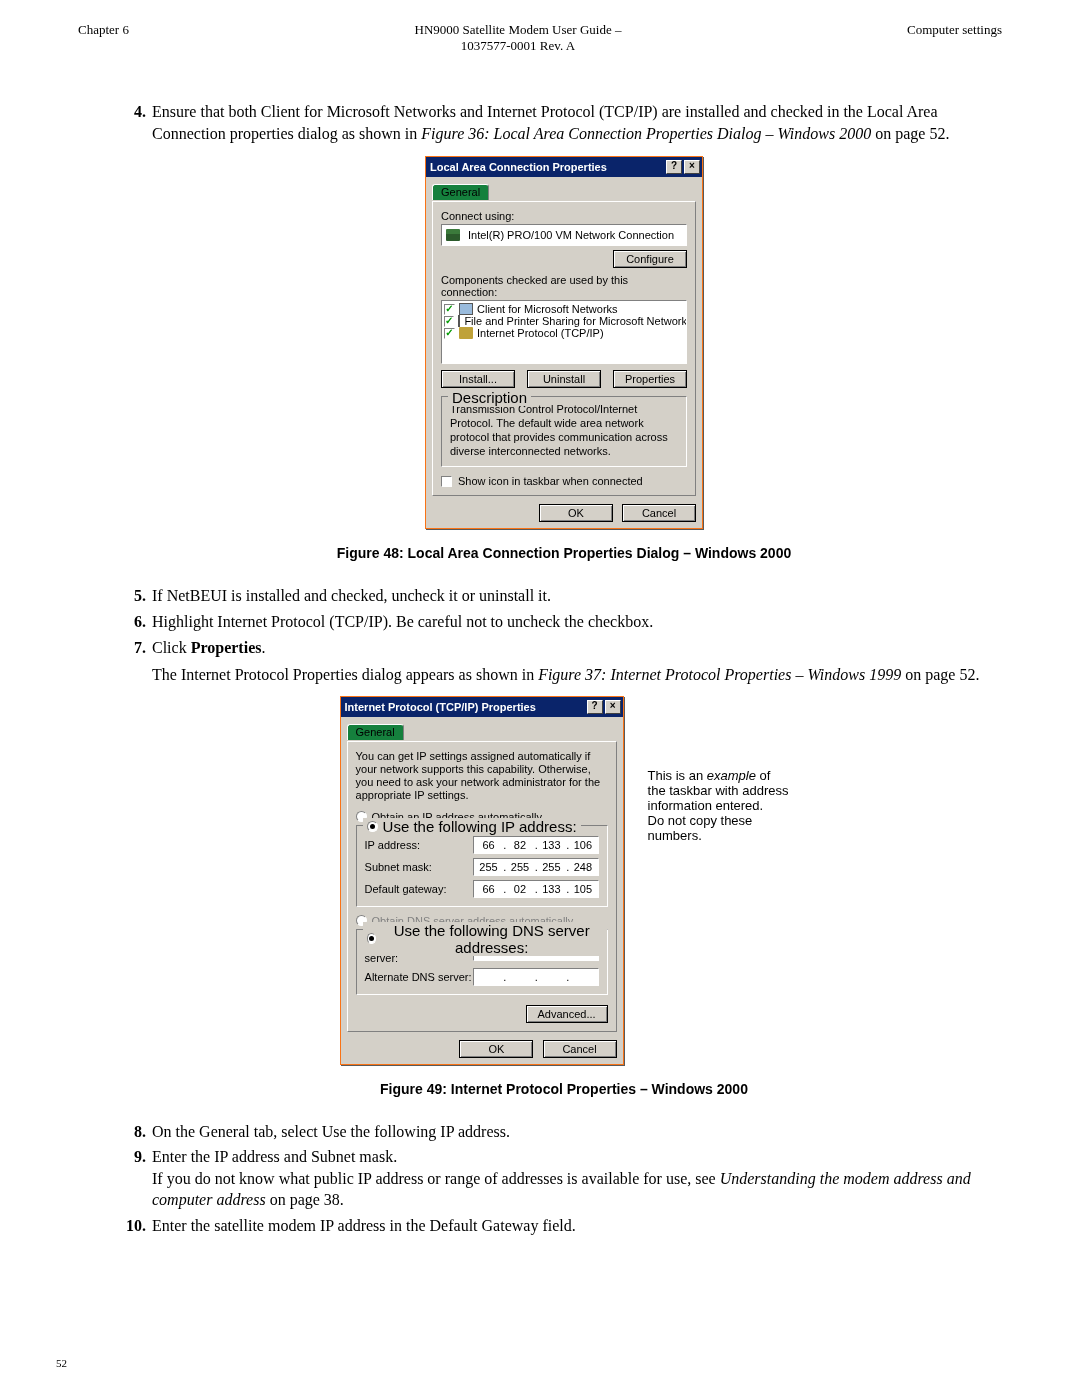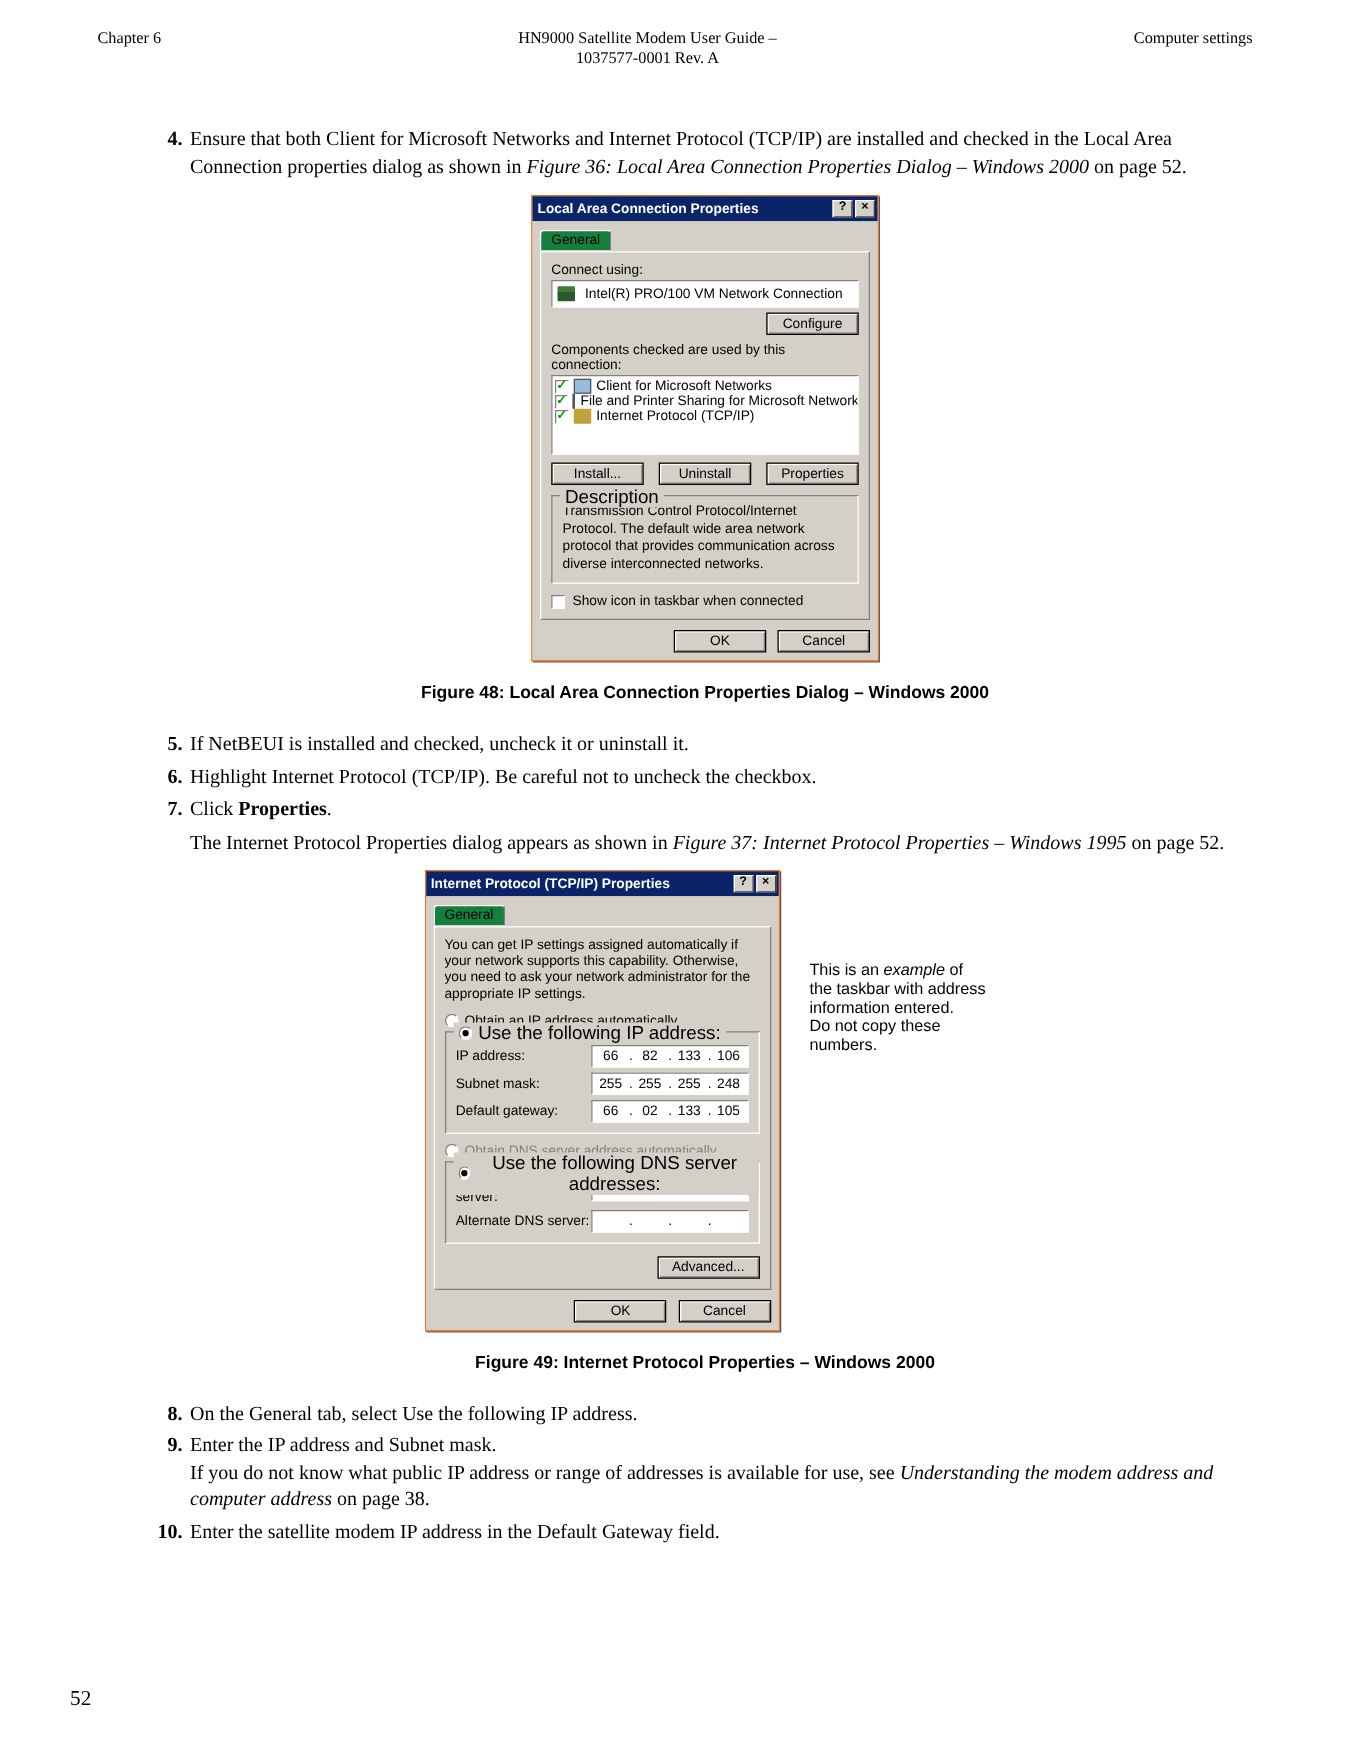--- a/index.html
+++ b/index.html
@@ -194,21 +194,21 @@
   .icon.nic {
     background: linear-gradient(#3b7a3b 40%, #2b5a2b 40%);
     border-radius: 1px;
   }
   .icon.proto { background: #bfa23a; border-radius: 1px; }
   .icon.monitor { width: 14px; height: 12px; border: 1px solid #555; background: #9bd; box-sizing: border-box; }
   .page-num {
     position: absolute;
     left: 56px;
     bottom: 28px;
-    font-size: 17px;
+    font-size: 11px;
   }
 </style>
 </head>
 <body>
 
 <div class="page">
 
   <div class="hdr">
     <div>Chapter 6</div>
     <div class="center">
@@ -294,21 +294,21 @@
       <li>
           <span class="num">6.</span>
           <span>Highlight Internet Protocol (TCP/IP). Be careful not to uncheck the checkbox.</span>
         </li>
       <li>
           <span class="num">7.</span>
           <span><span>Click </span><b>Properties</b><span>.</span></span>
         </li>
     </ol>
     <div style="margin:6px 0 10px 26px; line-height:1.35">
-      <span>The Internet Protocol Properties dialog appears as shown in </span><i>Figure 37: Internet Protocol Properties – Windows 1995</i><span> on page 52.</span>
+      <span>The Internet Protocol Properties dialog appears as shown in </span><i>Figure 37: Internet Protocol Properties – Windows 1999</i><span> on page 52.</span>
     </div>
 
     <div class="annot-row">
       <div class="dlg" style="width:282px">
         <div class="titlebar">
           <span class="ttl">Internet Protocol (TCP/IP) Properties</span>
           <span class="tbtn">?</span>
           <span class="tbtn">×</span>
         </div>
         <div class="body">

